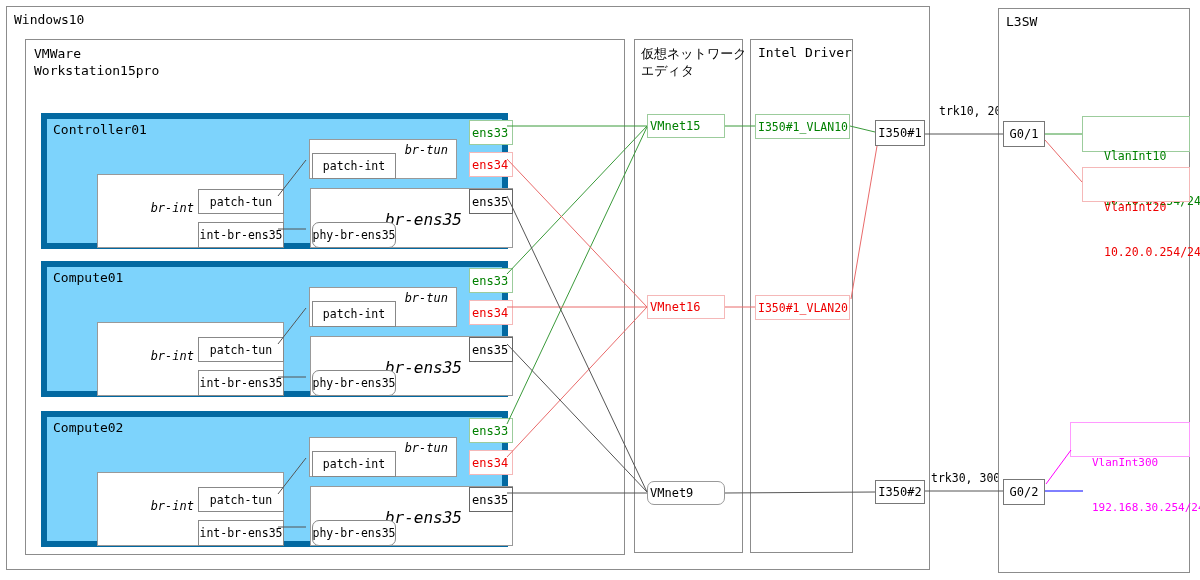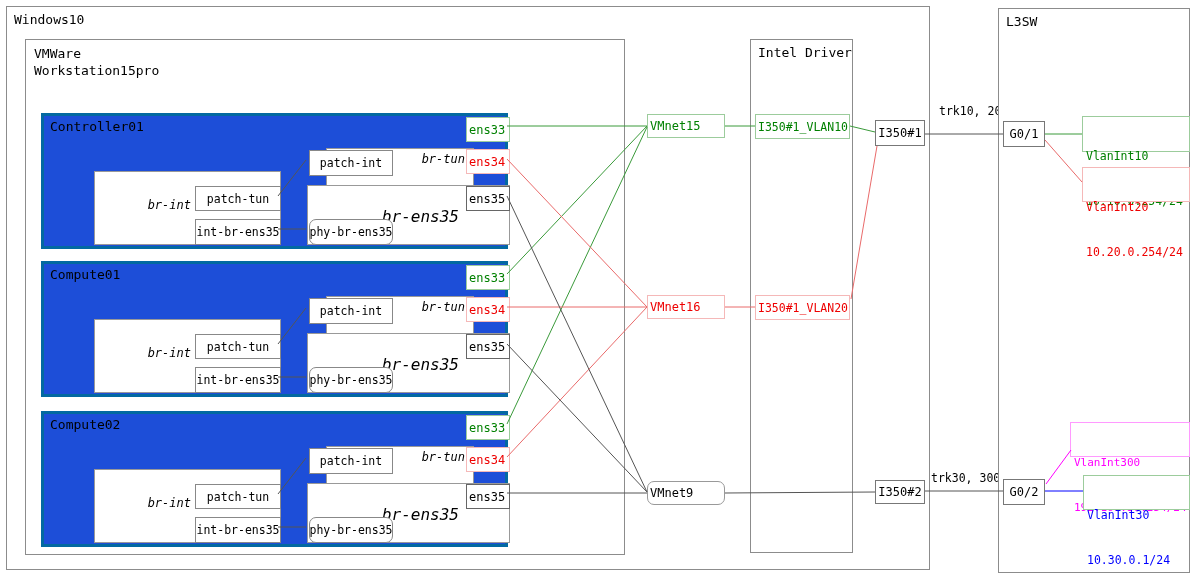--- a/index.html
+++ b/index.html
@@ -2,27 +2,27 @@
 <html><head>
 <meta charset="utf-8">
 <style>
   html,body{margin:0;padding:0;background:#fff;}
   #stage{position:relative;width:1200px;height:580px;background:#ffffff;overflow:hidden;
          font-family:"DejaVu Sans Mono", monospace;color:#000;}
   .box{position:absolute;background:#fff;border:1px solid #8c8c8c;box-sizing:border-box;}
   .containerbox{background:#fff;}
   .box-label{position:absolute;left:7px;top:4px;font-size:13px;white-space:pre;line-height:17px;}
   
-  .vm{position:absolute;left:41px;width:467px;height:136px;border:3px solid #0369a1;background:#1d4ed8;box-sizing:border-box;}
+  .vm{position:absolute;left:41px;width:467px;height:136px;border:6px solid #0369a1;background:#7dd3fc;box-sizing:border-box;}
   #vm0{top:113px}#vm1{top:261px}#vm2{top:411px}
   .vm-title{position:absolute;left:6px;top:3px;font-size:13px;}
   .bridge{position:absolute;border:1px solid #999;background:#fff;box-sizing:border-box;}
   .br-int{left:50px;top:55px;width:187px;height:74px;}
   .br-int-label{position:absolute;left:0px;top:26px;width:96px;text-align:right;font-style:italic;font-size:12px;}
-  .br-tun{left:262px;top:32px;width:148px;height:40px;margin-left:20px;}
+  .br-tun{left:262px;top:20px;width:148px;height:40px;}
   .br-tun-label{position:absolute;right:8px;top:3px;font-style:italic;font-size:12px;}
   .br-ens35{left:263px;top:69px;width:203px;height:60px;}
   .br-ens35-label{position:absolute;right:50px;top:21px;font-style:italic;font-size:16px;}
   .small-box{position:absolute;background:#fff;border:1px solid #888;box-sizing:border-box;
              font-size:11.5px;display:flex;align-items:center;justify-content:center;white-space:pre;}
   .patch-tun{left:151px;top:70px;width:86px;height:25px;}
   .int-br{left:151px;top:103px;width:86px;height:26px;}
   .patch-int{left:265px;top:34px;width:84px;height:26px;}
   .phy-br{left:265px;top:103px;width:84px;height:26px;border-radius:7px;}
   .port{position:absolute;left:422px;width:44px;height:25px;background:#fff;border:1px solid;box-sizing:border-box;
@@ -45,21 +45,21 @@
   #nic1{top:120px;height:26px;}
   #nic2{top:480px;height:24px;}
   .trk{position:absolute;font-size:11.5px;white-space:pre;}
   #trk1{left:939px;top:104px;}
   #trk2{left:931px;top:471px;}
   .swport{position:absolute;left:1003px;width:42px;height:26px;background:#fff;border:1px solid #777;box-sizing:border-box;
           font-size:12px;display:flex;align-items:center;justify-content:center;z-index:5;}
   #g01{top:121px;}
   #g02{top:479px;}
   .svi{position:absolute;background:#fff;border:1px solid;box-sizing:border-box;font-size:11.5px;line-height:15px;
-       padding:2px 0 2px 3px;white-space:pre;}
+       padding:2px 0 2px 21px;white-space:pre;}
   #svi10{left:1082px;top:116px;width:108px;height:36px;color:#008000;border-color:#9ccc9c;}
   #svi20{left:1082px;top:167px;width:108px;height:35px;color:#ee0000;border-color:#f5b8b8;}
   #svi300{left:1070px;top:422px;width:120px;height:35px;color:#ff00ff;border-color:#ff9aff;font-size:11px;}
   #svi30{left:1083px;top:475px;width:107px;height:35px;color:#0000ff;border-color:#9ccc9c;}
   #wires{position:absolute;left:0;top:0;z-index:20;pointer-events:none;}
 </style>
 </head>
 <body>
 
 <div id="stage">
@@ -125,20 +125,23 @@
     <div class="small-box patch-int">patch-int</div>
     <div class="bridge br-ens35">
       <div class="br-ens35-label">br-ens35</div>
     </div>
     <div class="small-box phy-br">phy-br-ens35</div>
     <div class="port ens33">ens33</div>
     <div class="port ens34">ens34</div>
     <div class="port ens35">ens35</div>
   </div>
 
+  <div class="box" style="left:634px;top:39px;width:109px;height:514px;">
+    <div class="box-label" style="left:6px;top:5px;"><span>仮想ネットワーク</span><br><span>エディタ</span></div>
+  </div>
   <div class="netbox" id="vmnet15">VMnet15</div>
   <div class="netbox" id="vmnet16">VMnet16</div>
   <div class="netbox" id="vmnet9">VMnet9</div>
 
   <div class="box" style="left:750px;top:39px;width:103px;height:514px;">
     <div class="box-label">Intel Driver</div>
   </div>
   <div class="vlanad" id="vlanad10">I350#1_VLAN10</div>
   <div class="vlanad" id="vlanad20">I350#1_VLAN20</div>
 
@@ -158,24 +161,20 @@
     <div>VlanInt10</div>
     <div>10.10.0.254/24</div>
   </div>
   <div class="svi" id="svi20">
     <div>VlanInt20</div>
     <div>10.20.0.254/24</div>
   </div>
   <div class="svi" id="svi300">
     <div>VlanInt300</div>
     <div>192.168.30.254/24</div>
-  </div>
-  <div class="svi" id="svi30">
-    <div>VlanInt30</div>
-    <div>10.30.0.1/24</div>
   </div>
 
   <svg id="wires" width="1200" height="580">
 
     <line x1="278" y1="196" x2="306" y2="160" stroke="#555" stroke-width="1"></line>
     <line x1="278" y1="229" x2="306" y2="229" stroke="#555" stroke-width="1"></line>
     <line x1="278" y1="344" x2="306" y2="308" stroke="#555" stroke-width="1"></line>
     <line x1="278" y1="377" x2="306" y2="377" stroke="#555" stroke-width="1"></line>
     <line x1="278" y1="494" x2="306" y2="458" stroke="#555" stroke-width="1"></line>
     <line x1="278" y1="527" x2="306" y2="527" stroke="#555" stroke-width="1"></line>

